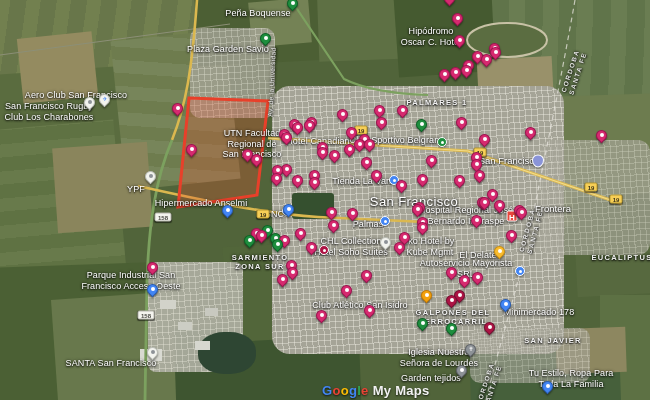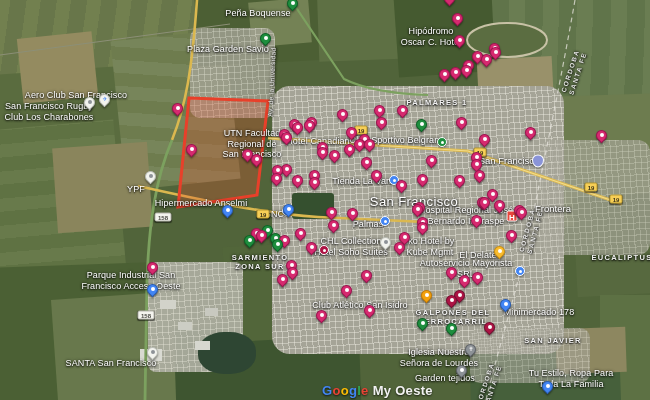--- a/index.html
+++ b/index.html
@@ -132,21 +132,21 @@
 Hotel Soho Suites</div>
       <div class="lbl poi" style="left: 430px; top: 247px;">Iko Hotel by
 Kube Mgmt</div>
       <div class="lbl poi" style="left: 478px; top: 255px;">El Delate</div>
       <div class="lbl poi" style="left: 466px; top: 269px;">Autoservicio Mayorista
 SRL</div>
       <div class="lbl poi" style="left: 360px; top: 305px;">Club Atlético San Isidro</div>
       <div class="lbl poi" style="left: 539px; top: 312px;">Minimercado 178</div>
       <div class="lbl poi" style="left: 439px; top: 358px;">Iglesia Nuestra
 Señora de Lourdes</div>
-      <div class="lbl poi" style="left: 445px; top: 378px;">Garden tejidos</div>
+      <div class="lbl poi" style="left: 431px; top: 378px;">Garden tejidos</div>
       <div class="lbl poi" style="left: 571px; top: 379px;">Tu Estilo, Ropa Para
 Toda La Familia</div>
       <div class="lbl poi" style="left: 131px; top: 281px;">Parque Industrial San
 Francisco Acceso Oeste</div>
       <div class="lbl poi" style="left: 111px; top: 363px;">SANTA San Francisco</div>
       <div class="lbl area" style="left: 437px; top: 103px;">PALMARES 1</div>
       <div class="lbl area" style="left: 260px; top: 263px;">SARMIENTO
 ZONA SUR</div>
       <div class="lbl area" style="left: 453px; top: 318px;">GALPONES DEL
 FERROCARRIL</div>
@@ -633,15 +633,15 @@
         <span class="hole"></span>
       </div>
       <div class="pinw" style="left: 548px; top: 394px;">
         <span class="pin-shape" style="background: rgb(66, 133, 244); border: 1px solid rgb(42, 93, 176);"></span>
         <span class="hole"></span>
       </div>
     </div>
 
   <div class="wm">
     <span id="wm-brand"><span style="color: rgb(66, 133, 244);">G</span><span style="color: rgb(234, 67, 53);">o</span><span style="color: rgb(251, 188, 4);">o</span><span style="color: rgb(66, 133, 244);">g</span><span style="color: rgb(52, 168, 83);">l</span><span style="color: rgb(234, 67, 53);">e</span></span>
-    <span class="suffix">My Oeste</span>
+    <span class="suffix">My Maps</span>
   </div>
 </div>
 
 </body></html>

